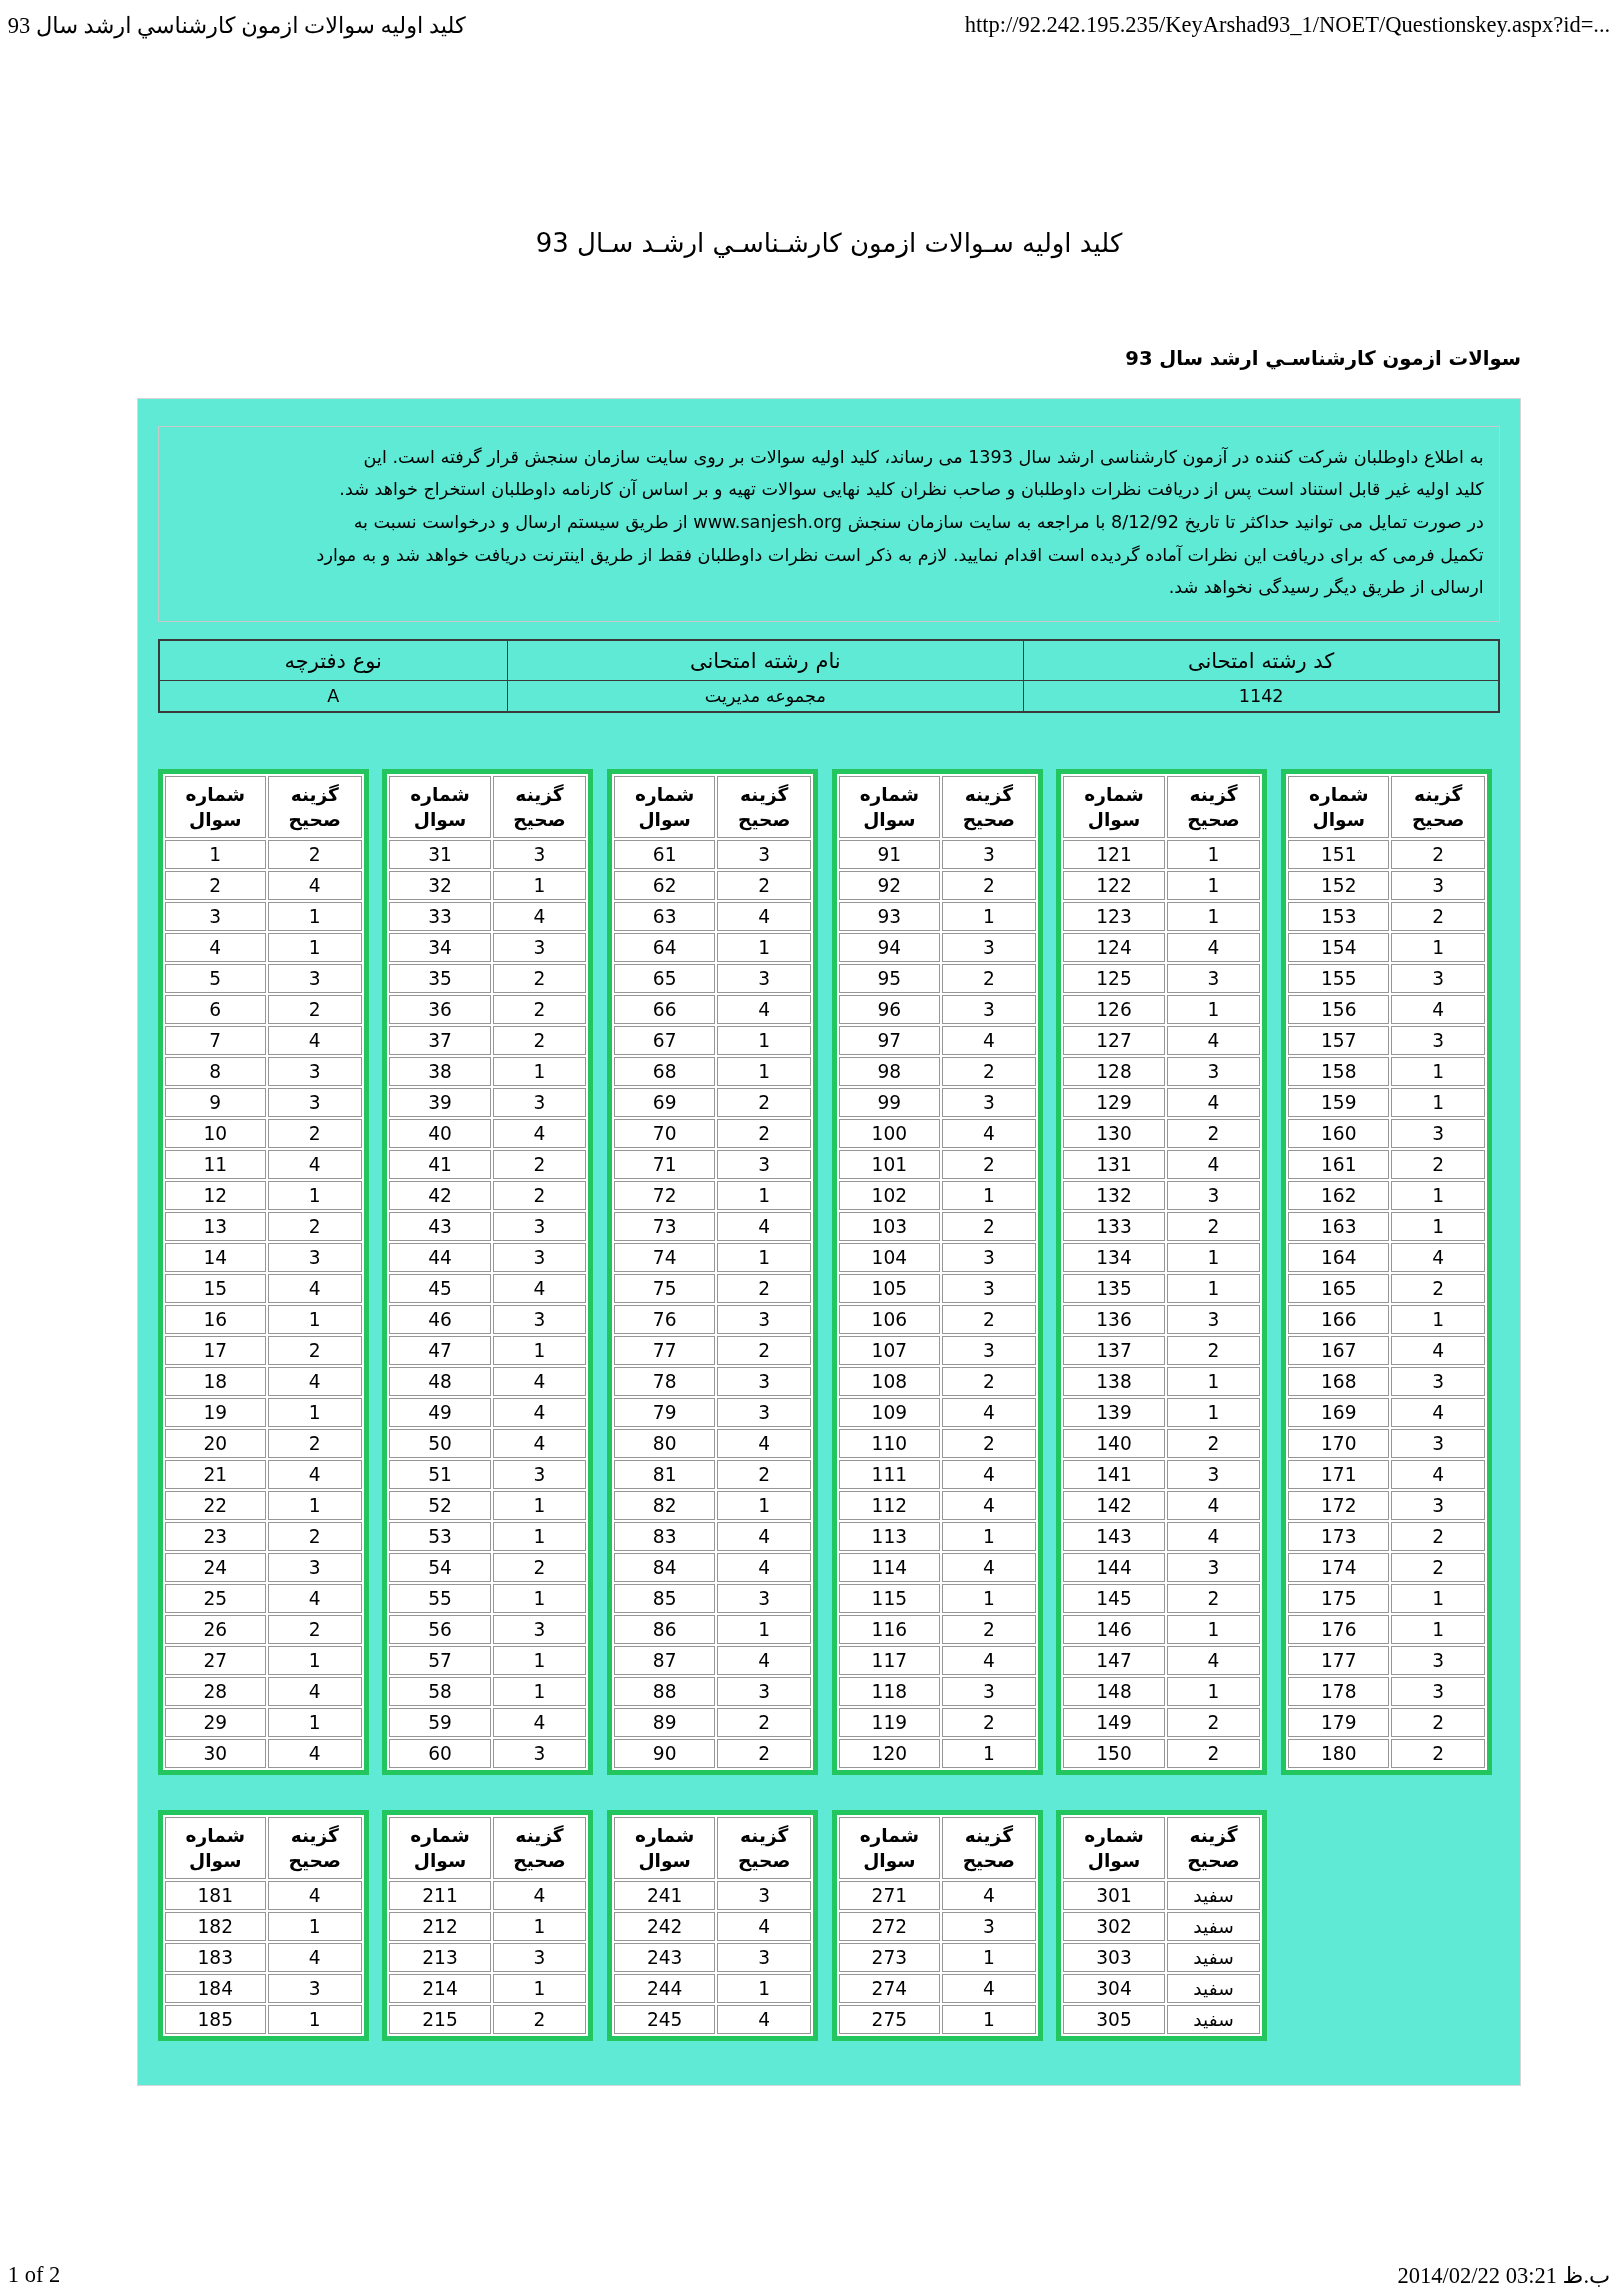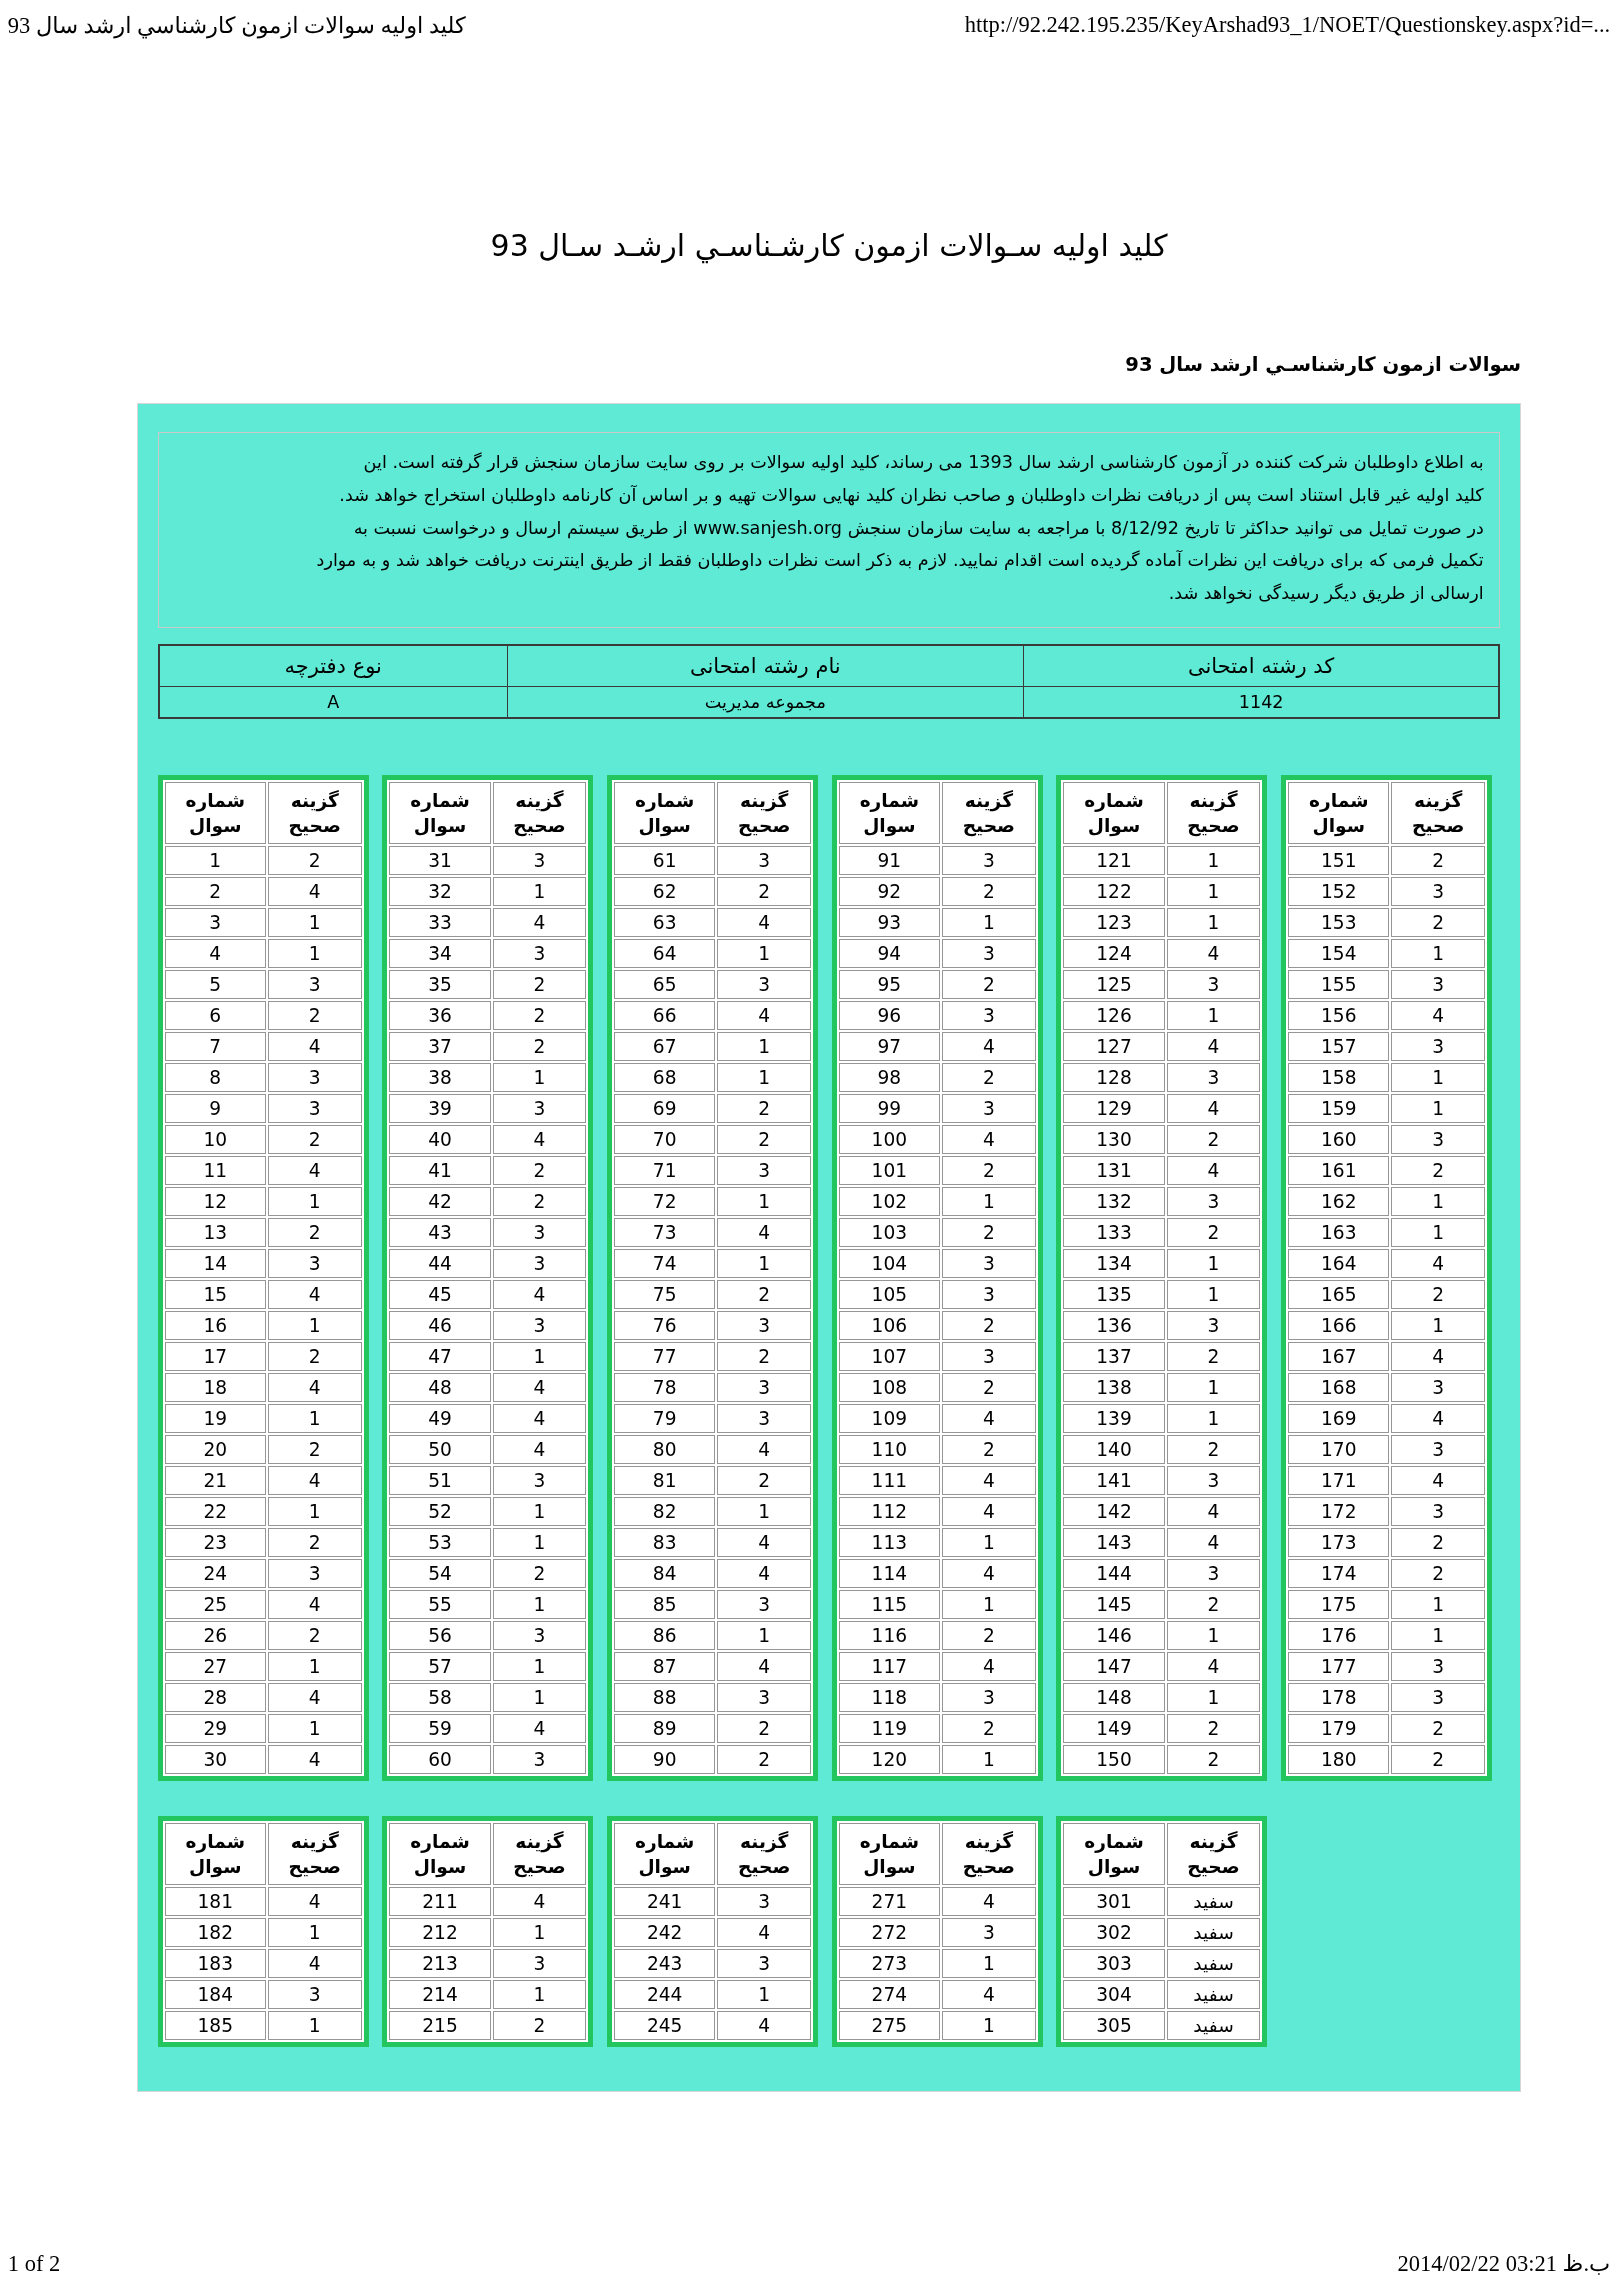--- a/index.html
+++ b/index.html
@@ -7,25 +7,25 @@
   body {
     width:1620px; height:2293px; position:relative; overflow:hidden;
     font-family:"DejaVu Sans", sans-serif; color:#000;
   }
   .print-header, .print-footer {
     position:absolute; left:7.8px; right:9.8px; display:flex;
     justify-content:space-between; align-items:flex-start;
     font-family:"Liberation Serif","DejaVu Serif",serif; font-size:22.5px;
   }
   .print-header { top:11.8px; }
-  .print-footer { bottom:16px; align-items:center; }
+  .print-footer { bottom:4px; align-items:flex-start; }
   .main { position:absolute; top:0; left:137px; width:1384px; }
   .page-title {
     margin-top:225px; text-align:center; direction:rtl;
-    font-size:30px; line-height:1.4; font-weight:normal;
+    font-size:26px; line-height:1.4; font-weight:normal;
   }
   .page-subtitle {
     margin-top:86px; text-align:right; direction:rtl;
     font-size:19.6px; font-weight:bold;
   }
   .outer-box {
     margin-top:27.4px; border:1px solid #d6d6d6;
     padding:27.4px 19.6px 44px 19.6px; background:#5eead4;
   }
   .notice-box {

